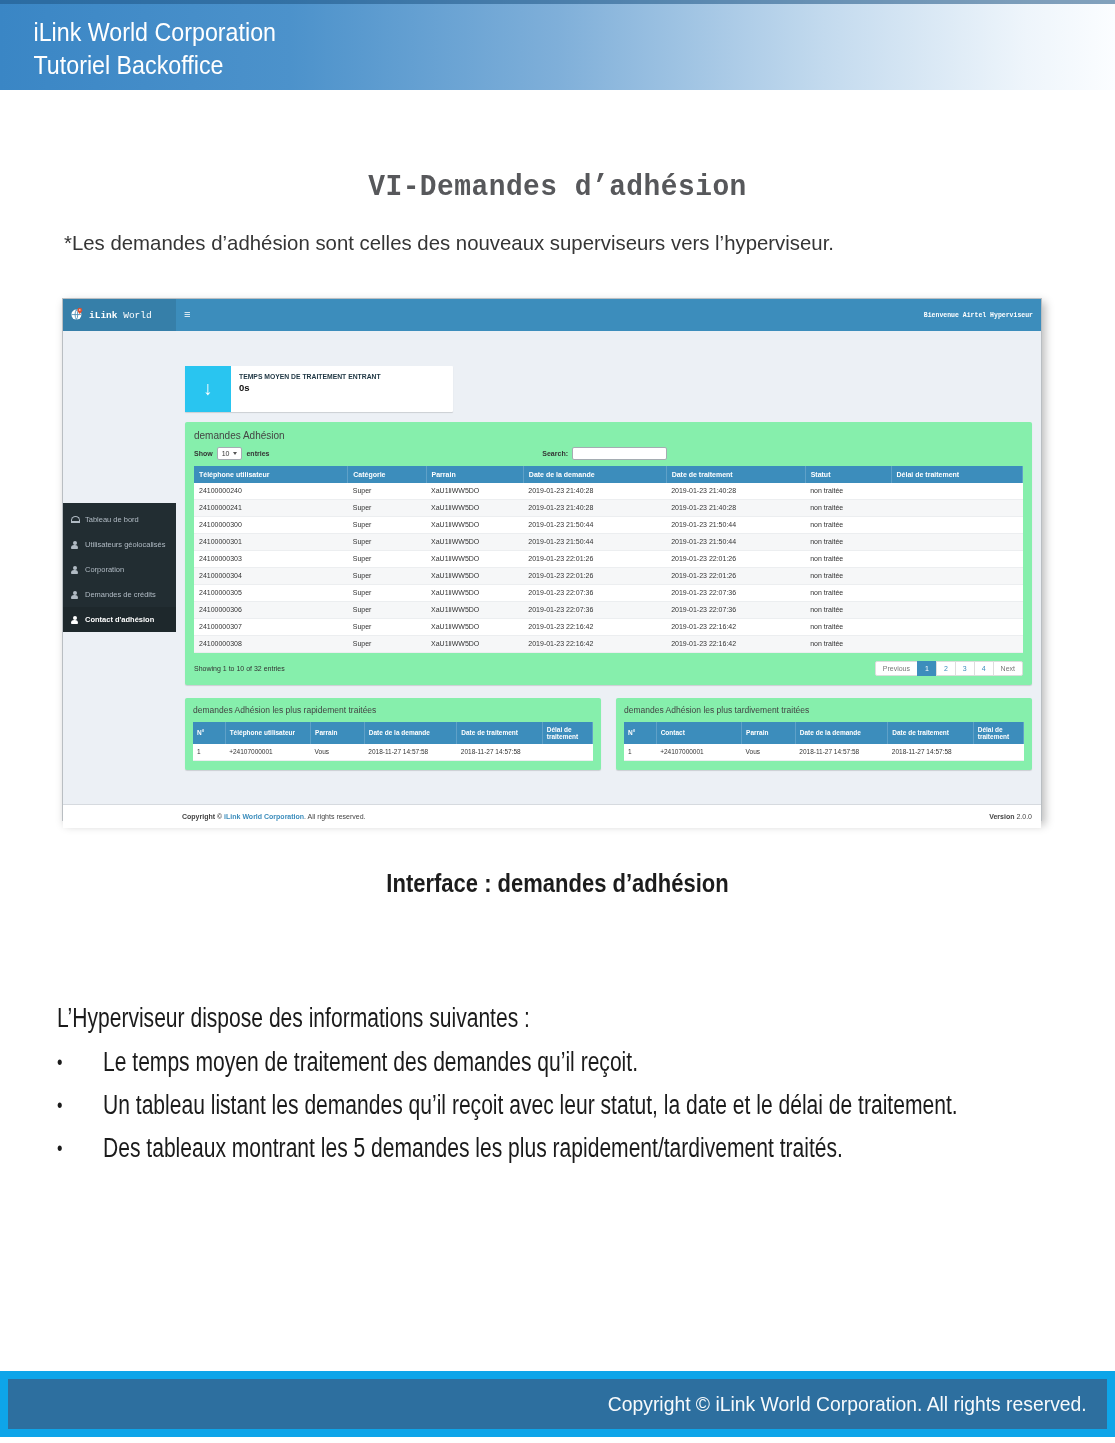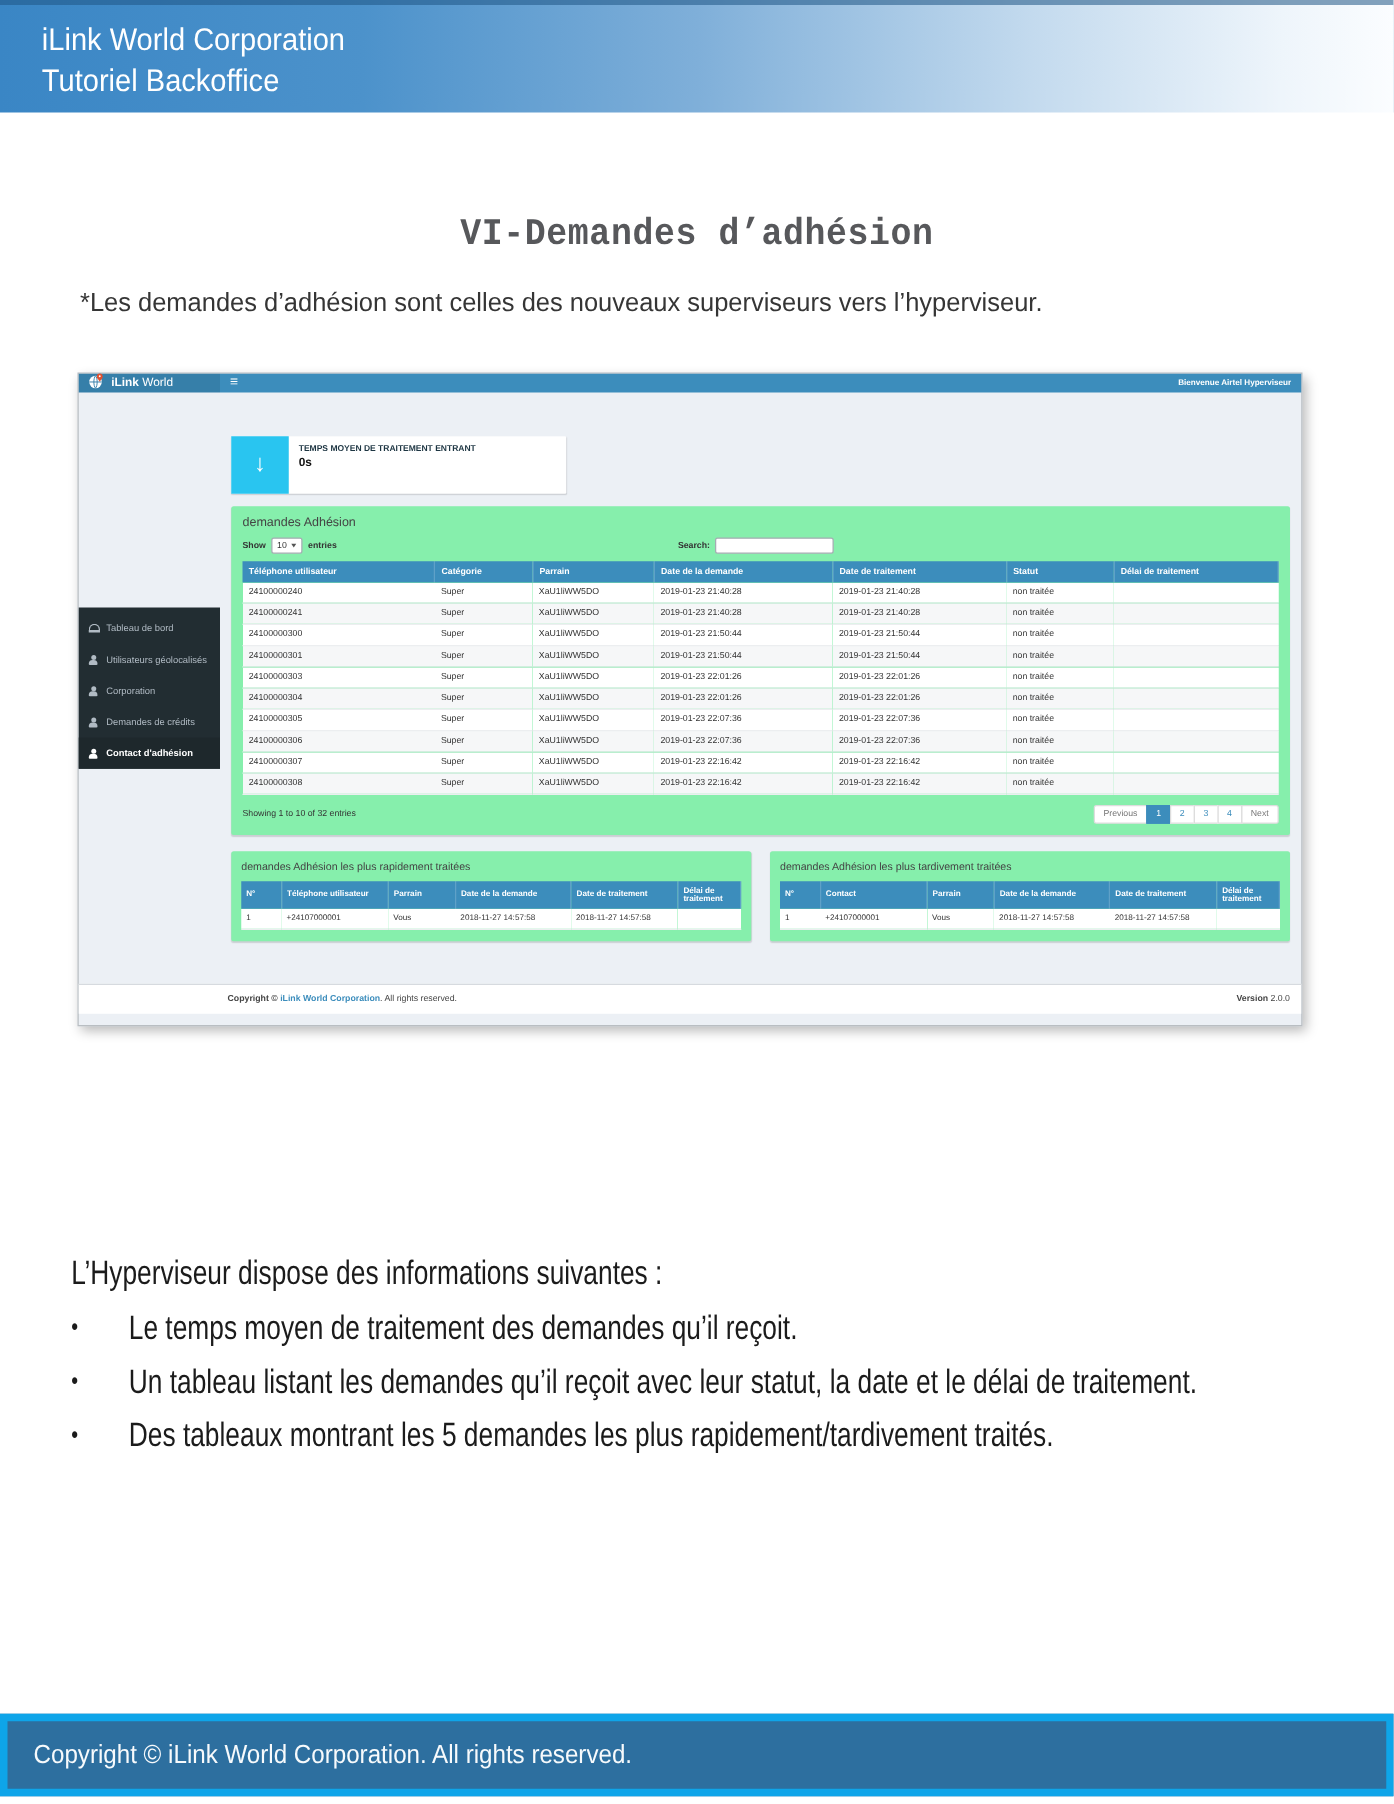--- a/index.html
+++ b/index.html
@@ -26,27 +26,27 @@
 
   .info-block{position:absolute;top:1001px;left:57px;width:1330px;
     font-size:27px;color:#1b1b1b;transform:scaleX(.78);transform-origin:left top;}
   .ib-heading{line-height:34px;margin-bottom:10px;}
   .bullet-row{display:flex;line-height:34px;margin-bottom:9px;}
   .bullet-dot{width:59px;flex:none;font-size:20px;}
   .bullet-text{flex:1;}
 
   
   .bottom-banner{position:absolute;left:0;right:0;top:1371px;height:66px;background:#2d6f9f;
-    border:6px solid #0ea5e9;box-sizing:border-box;display:flex;align-items:center;justify-content:flex-start;}
+    border:8px solid #0ea5e9;box-sizing:border-box;display:flex;align-items:center;justify-content:flex-end;}
   .bottom-banner span{color:#f7fafc;font-size:21px;transform:scaleX(.92);}
 
   
   .shot{position:absolute;left:62px;top:298px;width:978px;height:521px;background:#ecf0f5;
     border:1px solid #b9bec2;box-sizing:content-box;box-shadow:3px 4px 9px rgba(0,0,0,.28);}
-  .nav{display:flex;height:15px;}
+  .nav{display:flex;height:32px;font-family:Liberation Mono, monospace;}
   .logo{width:113px;background:#367fa9;color:#fff;display:flex;align-items:center;gap:5px;
     padding-left:7px;box-sizing:border-box;font-size:9.5px;cursor:pointer;}
   .brand b{font-weight:700;} .brand .lt{font-weight:300;}
   .navbar{flex:1;background:#3c8dbc;display:flex;align-items:center;justify-content:space-between;padding:0 8px;}
   .burger{color:#fff;font-size:11px;cursor:pointer;line-height:1;}
   .welcome{color:#fff;font-size:6.5px;font-weight:700;}
 
   .body{display:flex;height:473px;align-items:center;}
   .sidebar{width:113px;background:#222d32;padding-top:4px;box-sizing:border-box;flex:none;}
   .side-item{display:flex;align-items:center;gap:5px;padding:8px 7px;color:#b1bbc4;font-size:7.5px;cursor:pointer;}
@@ -370,20 +370,21 @@
     <footer class="app-footer" data-name="app-footer">
       <div class="af-left">
         <b data-name="copyright-prefix">Copyright © </b><a class="af-link" data-name="company-link">iLink World Corporation</a><span data-name="copyright-suffix">. All rights reserved.</span>
       </div>
       <div class="af-right">
         <b data-name="version-label">Version</b>&nbsp;<span data-name="version-value">2.0.0</span>
       </div>
     </footer>
   </div>
 
+  <div class="caption" data-name="figure-caption"><span>Interface : demandes d’adhésion</span></div>
 
   <div class="info-block" data-name="summary-text-block">
     <div class="ib-heading" data-name="list-heading">L’Hyperviseur dispose des informations suivantes :</div>
     <div class="bullet-row" data-name="bullet-item">
         <span class="bullet-dot" data-name="bullet-icon">•</span>
         <span class="bullet-text" data-name="bullet-text">Le temps moyen de traitement des demandes qu’il reçoit.</span>
       </div>
       <div class="bullet-row" data-name="bullet-item">
         <span class="bullet-dot" data-name="bullet-icon">•</span>
         <span class="bullet-text" data-name="bullet-text">Un tableau listant les demandes qu’il reçoit avec leur statut, la date et le délai de traitement.</span>

